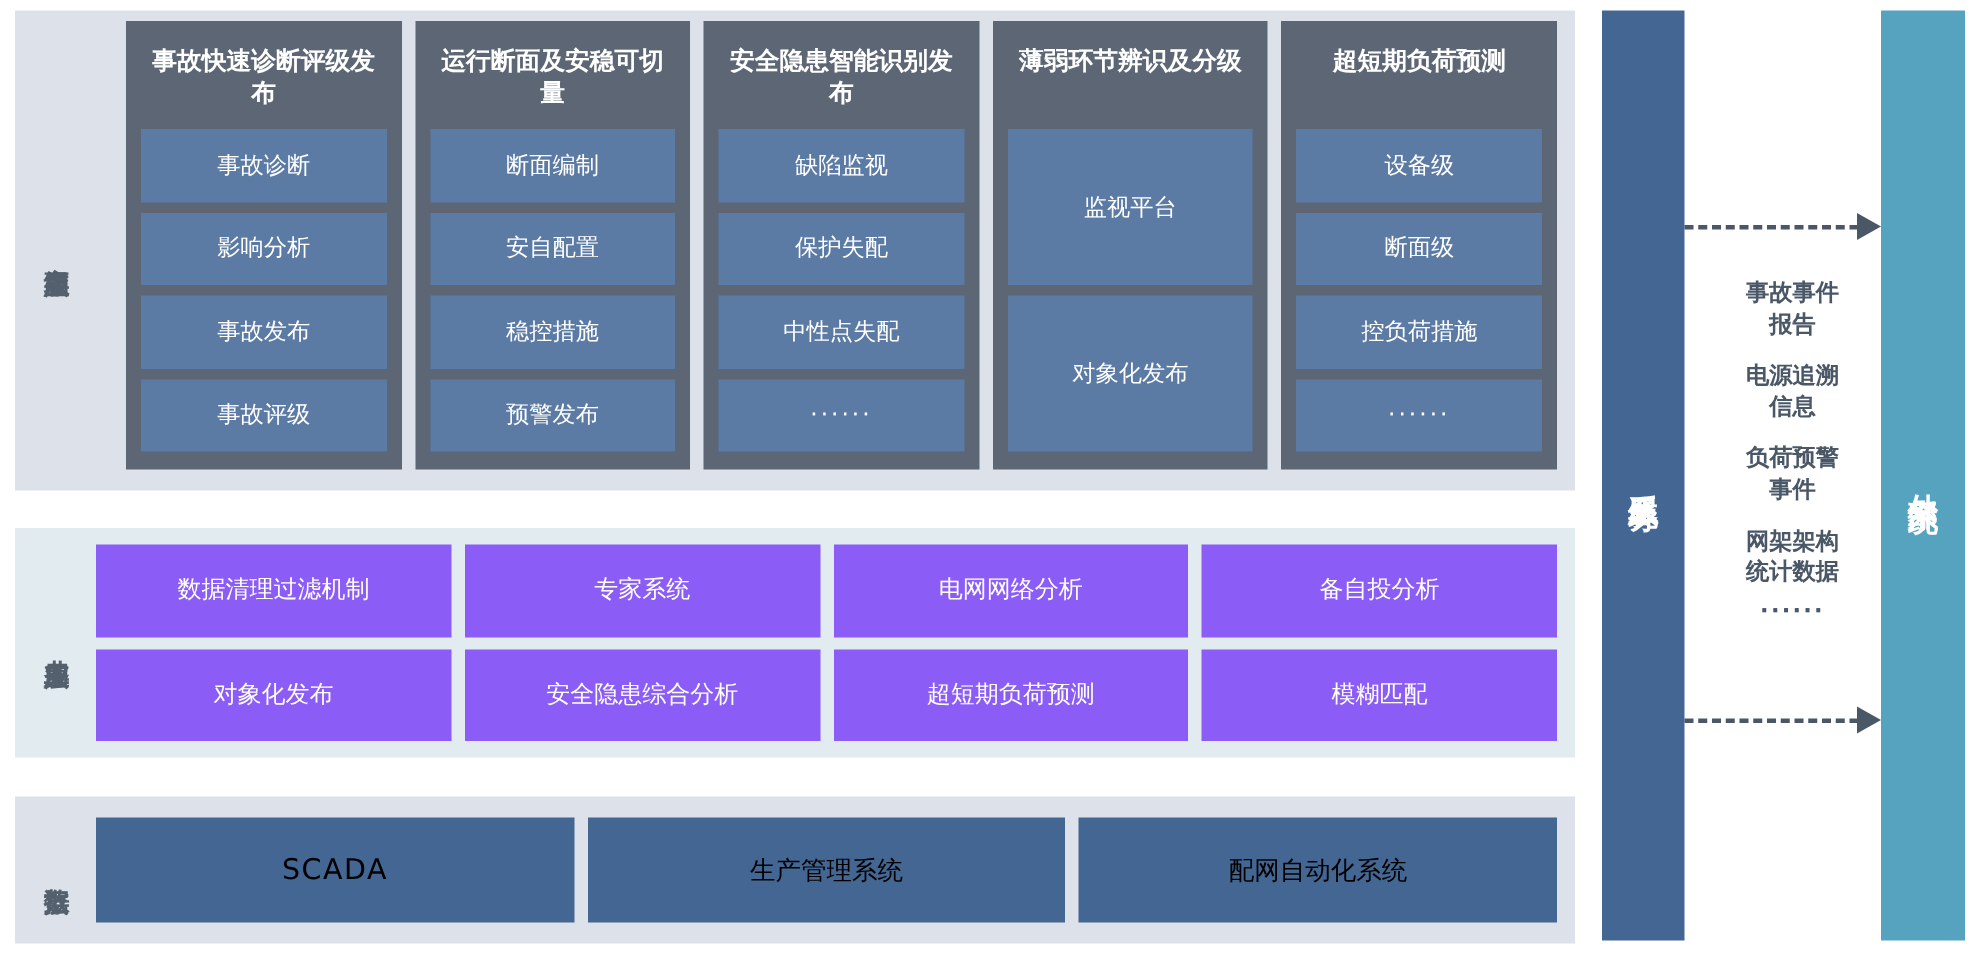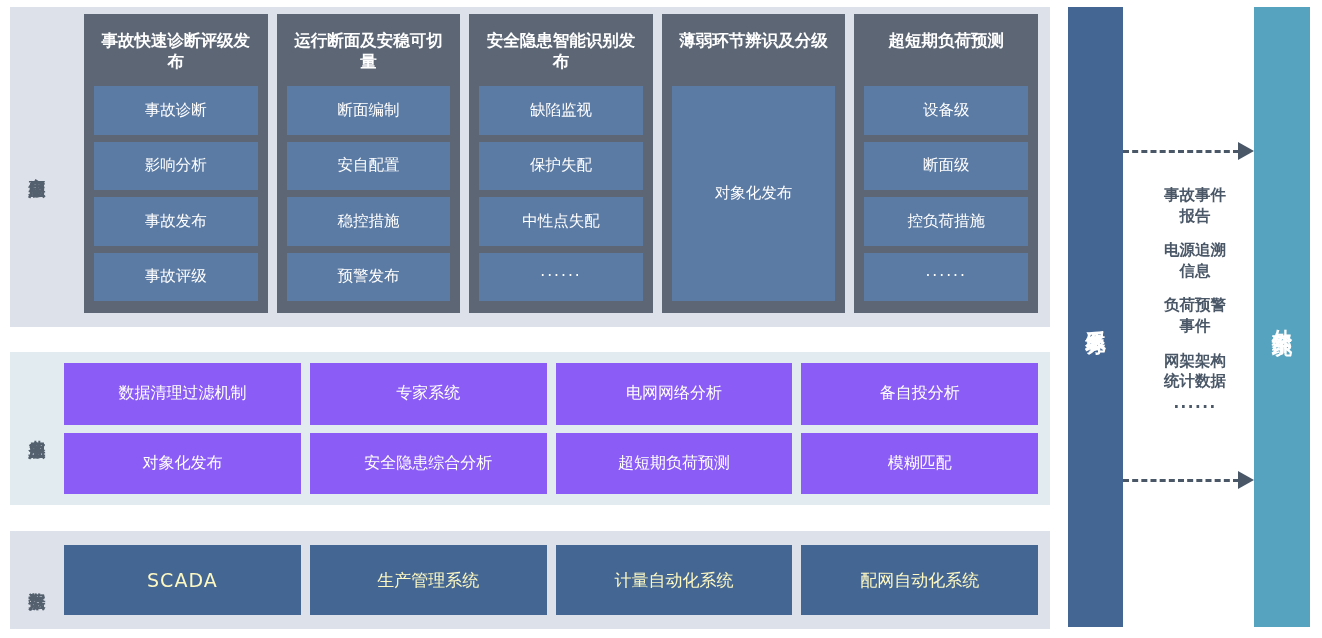--- a/index.html
+++ b/index.html
@@ -94,21 +94,21 @@
 
   
   #layer-data {
     left: 10px; top: 531px; width: 1040px; height: 98px;
     background: #dde1e9;
   }
   #layer-data .layer-body { gap: 9px; padding: 14px 12px 14px 0; }
   .data-item {
     flex: 1 1 0;
     background: #446693;
-    color: #fef9c3;
+    color: #000000;
     font-size: 17px;
     display: flex;
     align-items: center;
     justify-content: center;
     text-align: center;
   }
   .data-item.latin { font-size: 19px; letter-spacing: 1px; }
 
   
   .side-column {
@@ -206,20 +206,21 @@
           <div class="adv-item">缺陷监视</div>
           <div class="adv-item">保护失配</div>
           <div class="adv-item">中性点失配</div>
           <div class="adv-item dots">······</div>
         </div>
       </div>
 
       <div class="adv-col">
         <div class="adv-col-title">薄弱环节辨识及分级</div>
         <div class="adv-items">
+          <div class="adv-item">监视平台</div>
           <div class="adv-item">对象化发布</div>
         </div>
       </div>
 
       <div class="adv-col">
         <div class="adv-col-title">超短期负荷预测</div>
         <div class="adv-items">
           <div class="adv-item">设备级</div>
           <div class="adv-item">断面级</div>
           <div class="adv-item">控负荷措施</div>
@@ -246,21 +247,20 @@
         <div class="biz-item">模糊匹配</div>
       </div>
     </div>
   </div>
 
   <div class="layer-panel" id="layer-data">
     <div class="layer-label">数据层</div>
     <div class="layer-body">
       <div class="data-item latin">SCADA</div>
       <div class="data-item">生产管理系统</div>
-      <div class="data-item">计量自动化系统</div>
       <div class="data-item">配网自动化系统</div>
     </div>
   </div>
 
   <div class="side-column" id="system-service-column">系统服务</div>
 
   <div id="flow-area">
     <div class="flow-arrow" id="flow-arrow-top">
       <div class="dash-line"></div>
       <div class="arrow-head"></div>

